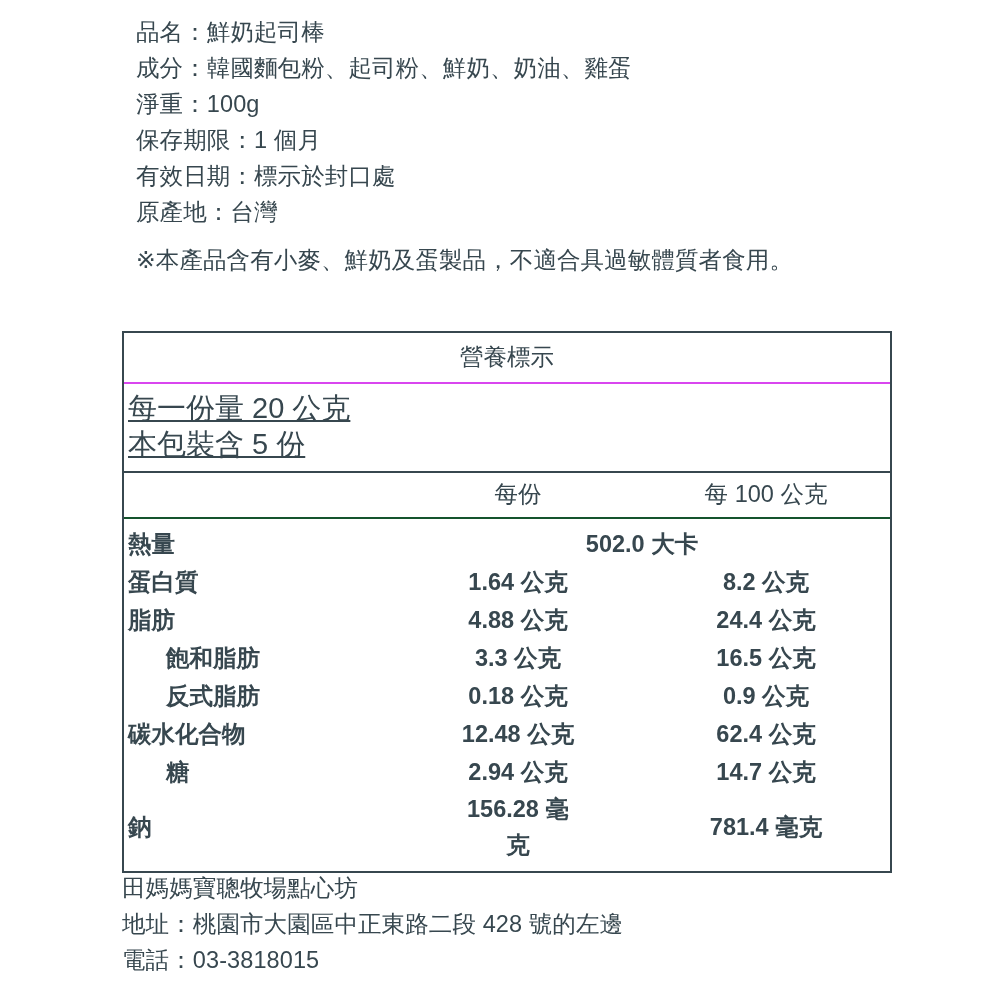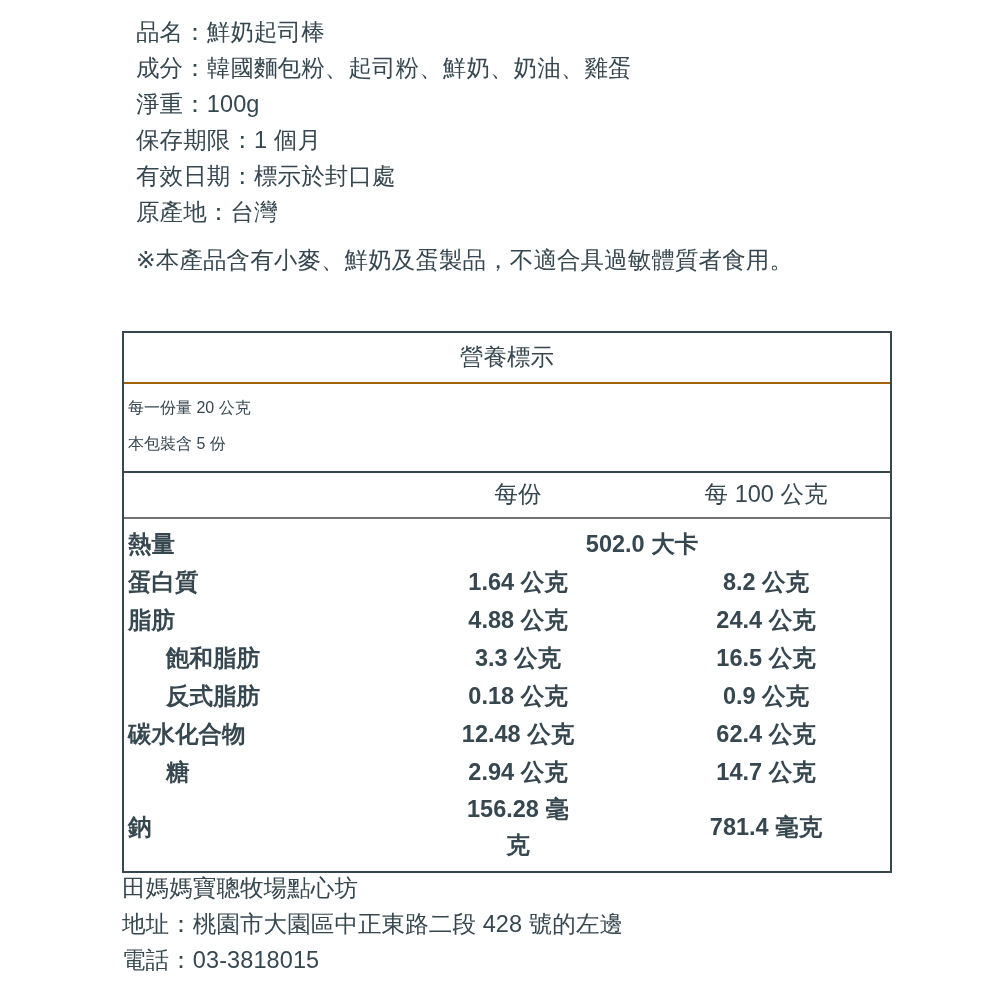--- a/index.html
+++ b/index.html
@@ -50,34 +50,35 @@
     width: 770px;
     box-sizing: border-box;
     border: 2px solid #37474f;
     border-collapse: collapse;
   }
   .nt-title {
     text-align: center;
     font-size: 23.5px;
     line-height: 1;
     padding: 13px 0 12px 0;
-    border-bottom: 2px solid #a16207;
+    border-bottom: 2px solid #d946ef;
   }
   .nt-serving {
     border-bottom: 2px solid #37474f;
     padding: 6px 0 9px 4px;
   }
   .nt-serving .srv-line {
-    font-size: 16px;
-    line-height: 36px;
-    white-space: nowrap;
+    font-size: 29px;
+    line-height: 36px;
+    white-space: nowrap;
+    text-decoration: underline;
   }
   .nt-colhead {
     display: flex;
-    border-bottom: 2px solid #737373;
+    border-bottom: 2px solid #14532d;
   }
   .nt-colhead .ch-name { width: 270px; }
   .nt-colhead .ch-per-serving,
   .nt-colhead .ch-per-100 {
     flex: 1 1 0;
     text-align: center;
     font-size: 23.5px;
     line-height: 1;
     padding: 10px 0 11px 0;
   }

